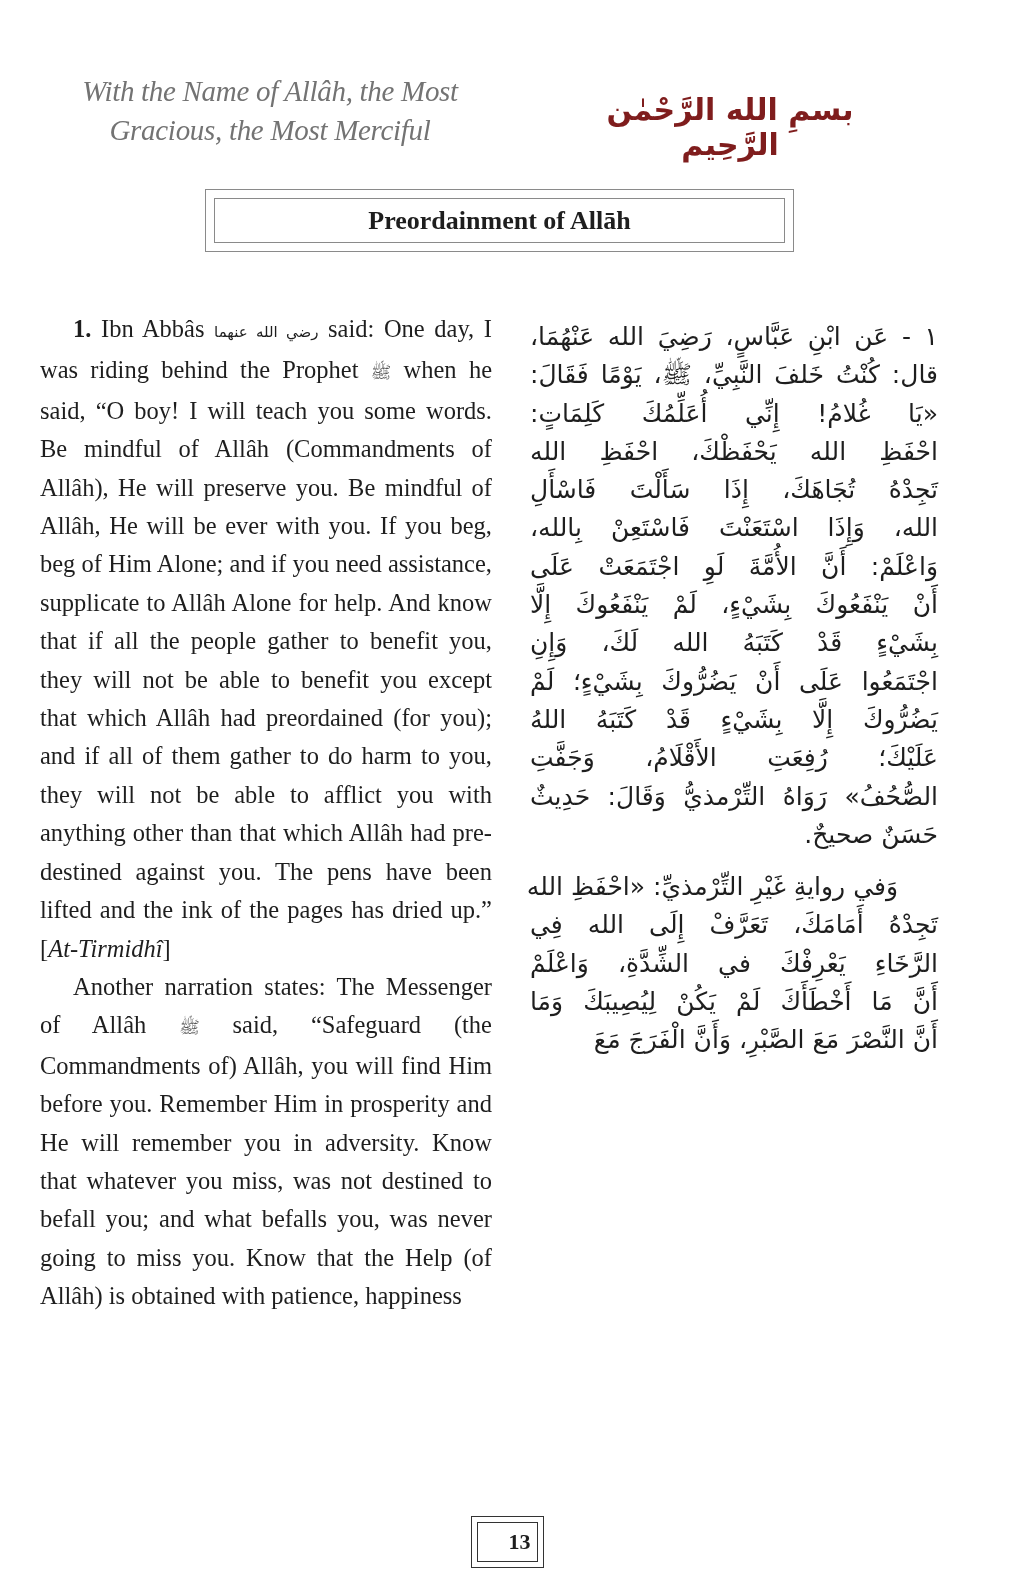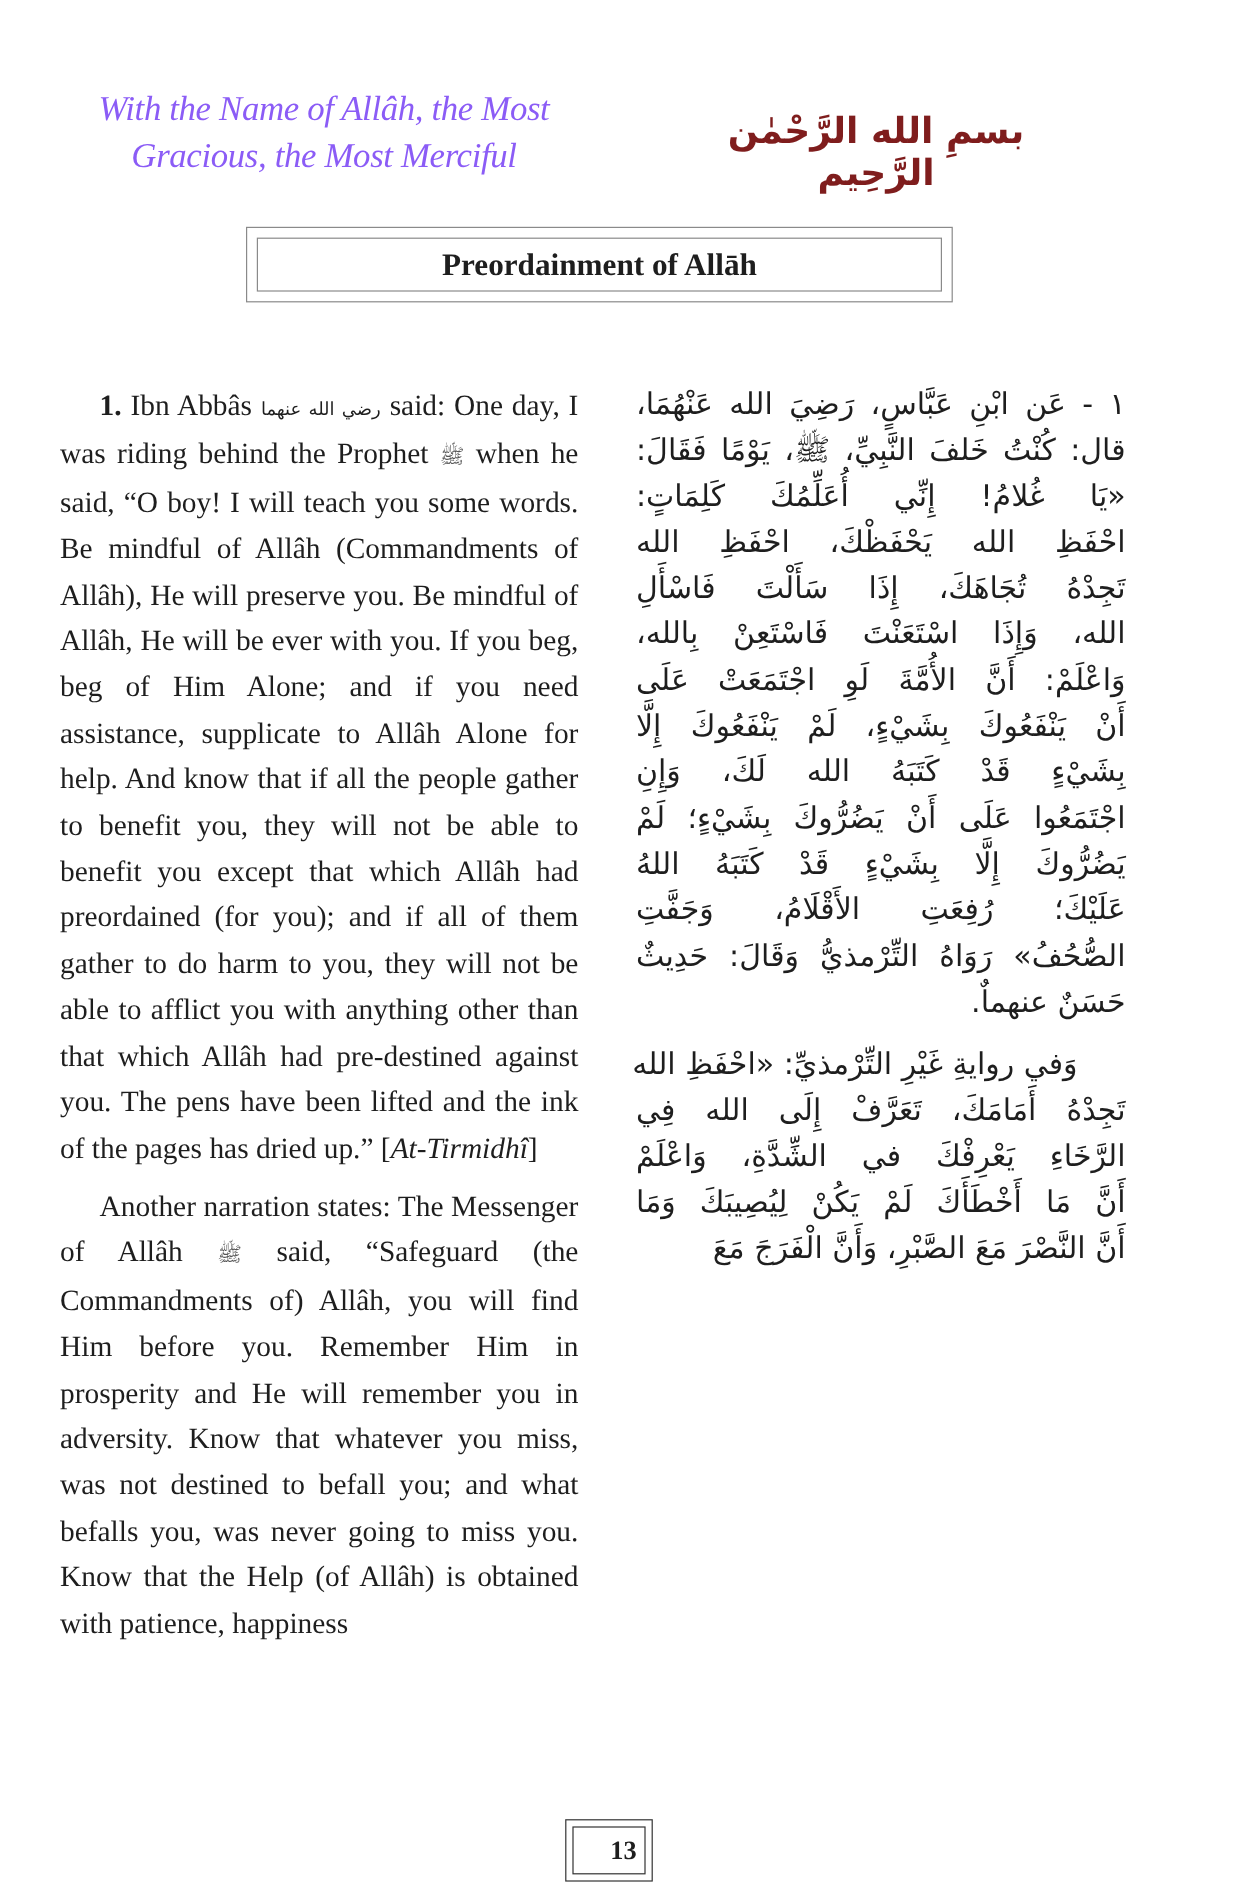--- a/index.html
+++ b/index.html
@@ -4,21 +4,21 @@
   <style>
     html, body { margin: 0; padding: 0; background: #ffffff; }
     body {
       width: 1029px; height: 1586px; position: relative; overflow: hidden;
       color: #1e1e1e;
       font-family: "Liberation Serif", "DejaVu Serif", serif;
     }
     .header-en {
       position: absolute; left: 30px; top: 72px; width: 480px;
       text-align: center; font-style: italic; font-size: 29px; line-height: 39px;
-      color: #8b5cf6; letter-spacing: -0.3px;
+      color: #737373; letter-spacing: -0.3px;
     }
     .header-ar {
       position: absolute; left: 560px; top: 92px; width: 340px;
       text-align: center; direction: rtl; font-size: 30px; font-weight: bold;
       font-family: "DejaVu Sans", sans-serif; color: #7f1d1d;
     }
     .title-outer {
       position: absolute; left: 205px; top: 189px; width: 589px; height: 63px;
       border: 1.5px solid #8a8a8a; box-sizing: border-box;
     }
@@ -26,21 +26,21 @@
       position: absolute; left: 8px; top: 8px; right: 8px; bottom: 8px;
       border: 1.5px solid #8a8a8a;
       display: flex; align-items: center; justify-content: center;
     }
     .title-text { font-size: 26px; font-weight: bold; color: #1e1e1e; }
 
     .col-en {
       position: absolute; left: 40px; top: 310px; width: 452px;
       font-size: 24.5px; line-height: 38.4px; text-align: justify;
     }
-    .col-en p { margin: 10px; text-indent: 33px; }
+    .col-en p { margin: 0; text-indent: 33px; }
     .col-en .num { font-weight: bold; }
     .col-en .ar-inline { font-family: "DejaVu Sans", sans-serif; font-size: 15px; direction: rtl; unicode-bidi: embed; }
     .col-en .saw { font-family: "DejaVu Sans", sans-serif; font-size: 17px; color: #555; }
     .col-en .src { font-style: italic; }
 
     .col-ar {
       position: absolute; left: 530px; top: 318px; width: 408px;
       direction: rtl; text-align: justify; text-align-last: auto;
       font-family: "DejaVu Sans", sans-serif; font-size: 25px; line-height: 38.3px;
     }
@@ -88,21 +88,21 @@
       <span class="line">احْفَظِ الله يَحْفَظْكَ، احْفَظِ الله</span>
       <span class="line">تَجِدْهُ تُجَاهَكَ، إِذَا سَأَلْتَ فَاسْأَلِ</span>
       <span class="line">الله، وَإِذَا اسْتَعَنْتَ فَاسْتَعِنْ بِالله،</span>
       <span class="line">وَاعْلَمْ: أَنَّ الأُمَّةَ لَوِ اجْتَمَعَتْ عَلَى</span>
       <span class="line">أَنْ يَنْفَعُوكَ بِشَيْءٍ، لَمْ يَنْفَعُوكَ إِلَّا</span>
       <span class="line">بِشَيْءٍ قَدْ كَتَبَهُ الله لَكَ، وَإِنِ</span>
       <span class="line">اجْتَمَعُوا عَلَى أَنْ يَضُرُّوكَ بِشَيْءٍ؛ لَمْ</span>
       <span class="line">يَضُرُّوكَ إِلَّا بِشَيْءٍ قَدْ كَتَبَهُ اللهُ</span>
       <span class="line">عَلَيْكَ؛ رُفِعَتِ الأَقْلَامُ، وَجَفَّتِ</span>
       <span class="line">الصُّحُفُ» رَوَاهُ التِّرْمذيُّ وَقَالَ: حَدِيثٌ</span>
-      <span class="line last">حَسَنٌ عنهماٌ.</span>
+      <span class="line last">حَسَنٌ صحيحٌ.</span>
     </div>
   <div class="gap"></div>
   <div id="ar-p2">
       <span class="line indent">وَفي روايةِ غَيْرِ التِّرْمذيِّ: «احْفَظِ الله</span>
       <span class="line">تَجِدْهُ أَمَامَكَ، تَعَرَّفْ إِلَى الله فِي</span>
       <span class="line">الرَّخَاءِ يَعْرِفْكَ في الشِّدَّةِ، وَاعْلَمْ</span>
       <span class="line">أَنَّ مَا أَخْطَأَكَ لَمْ يَكُنْ لِيُصِيبَكَ وَمَا</span>
       <span class="line last">أَنَّ النَّصْرَ مَعَ الصَّبْرِ، وَأَنَّ الْفَرَجَ مَعَ</span>
     </div>
 </div>

